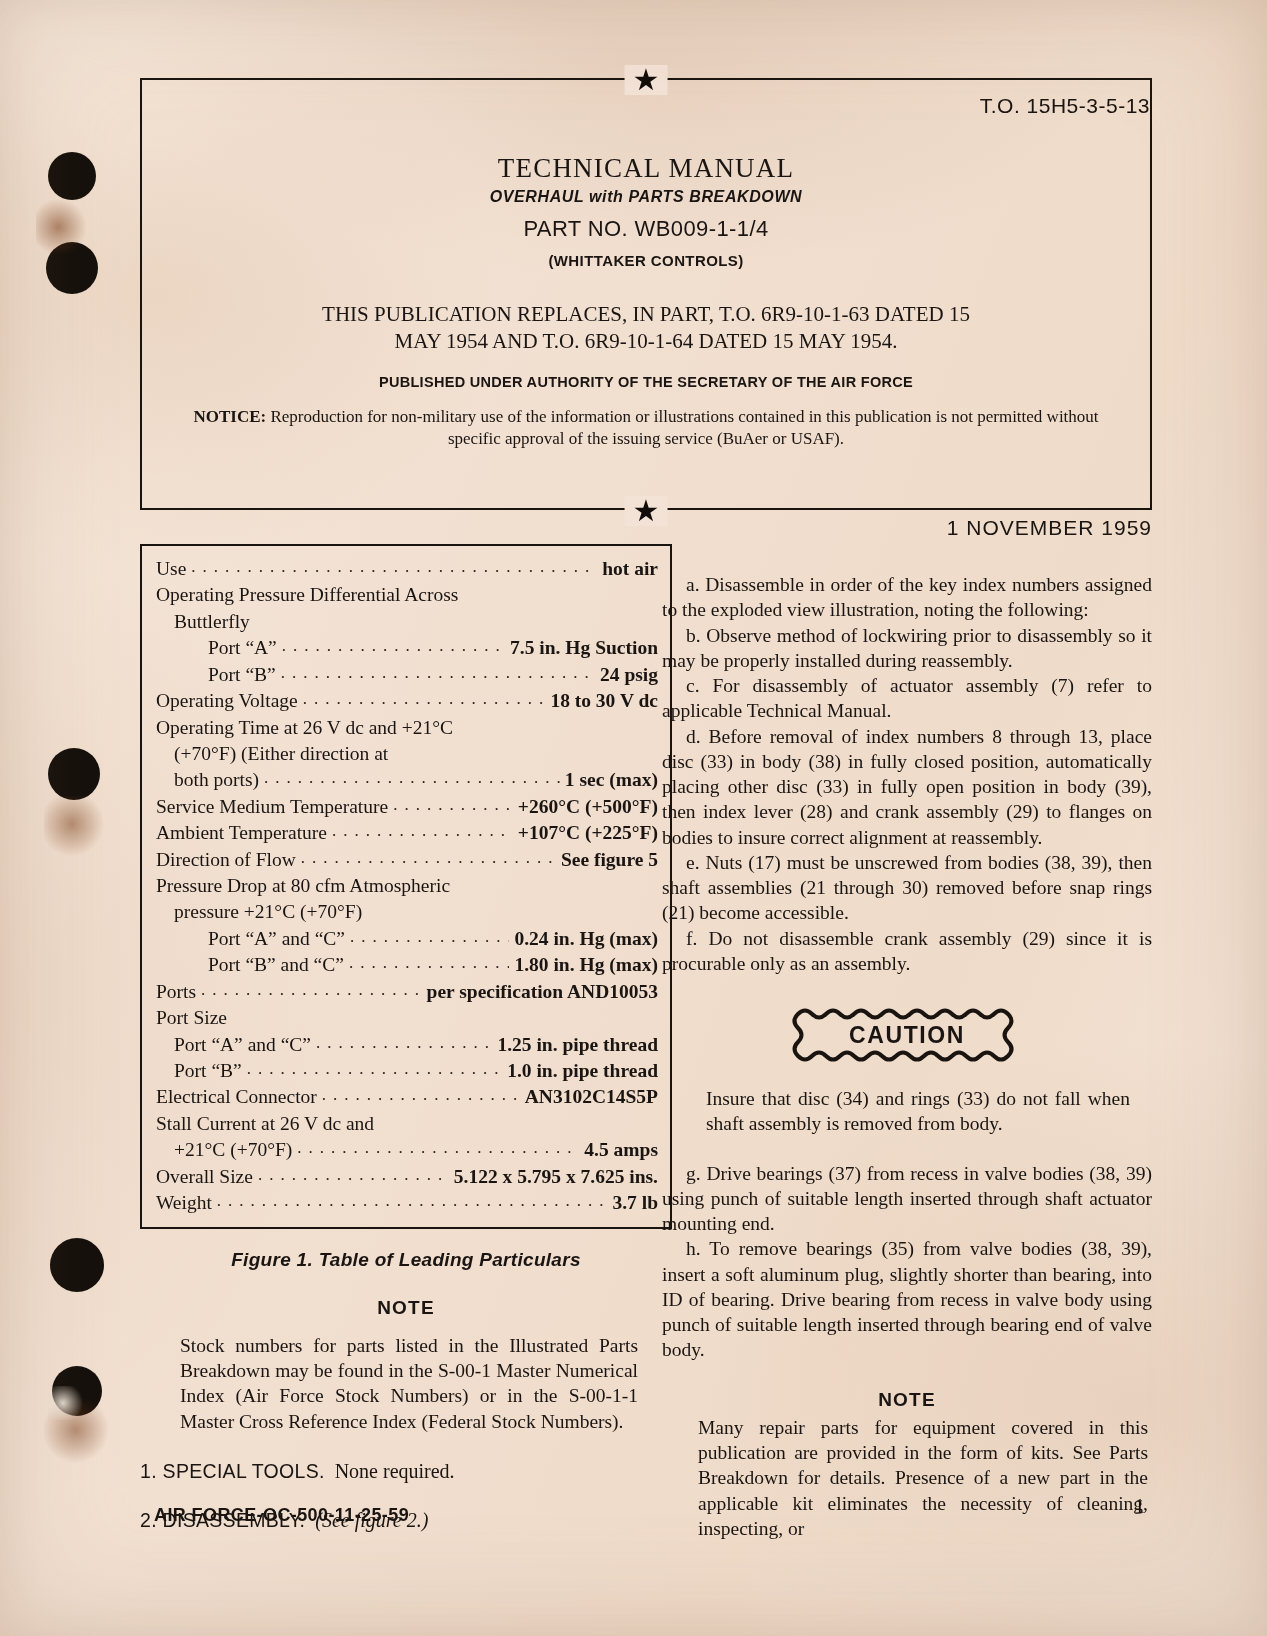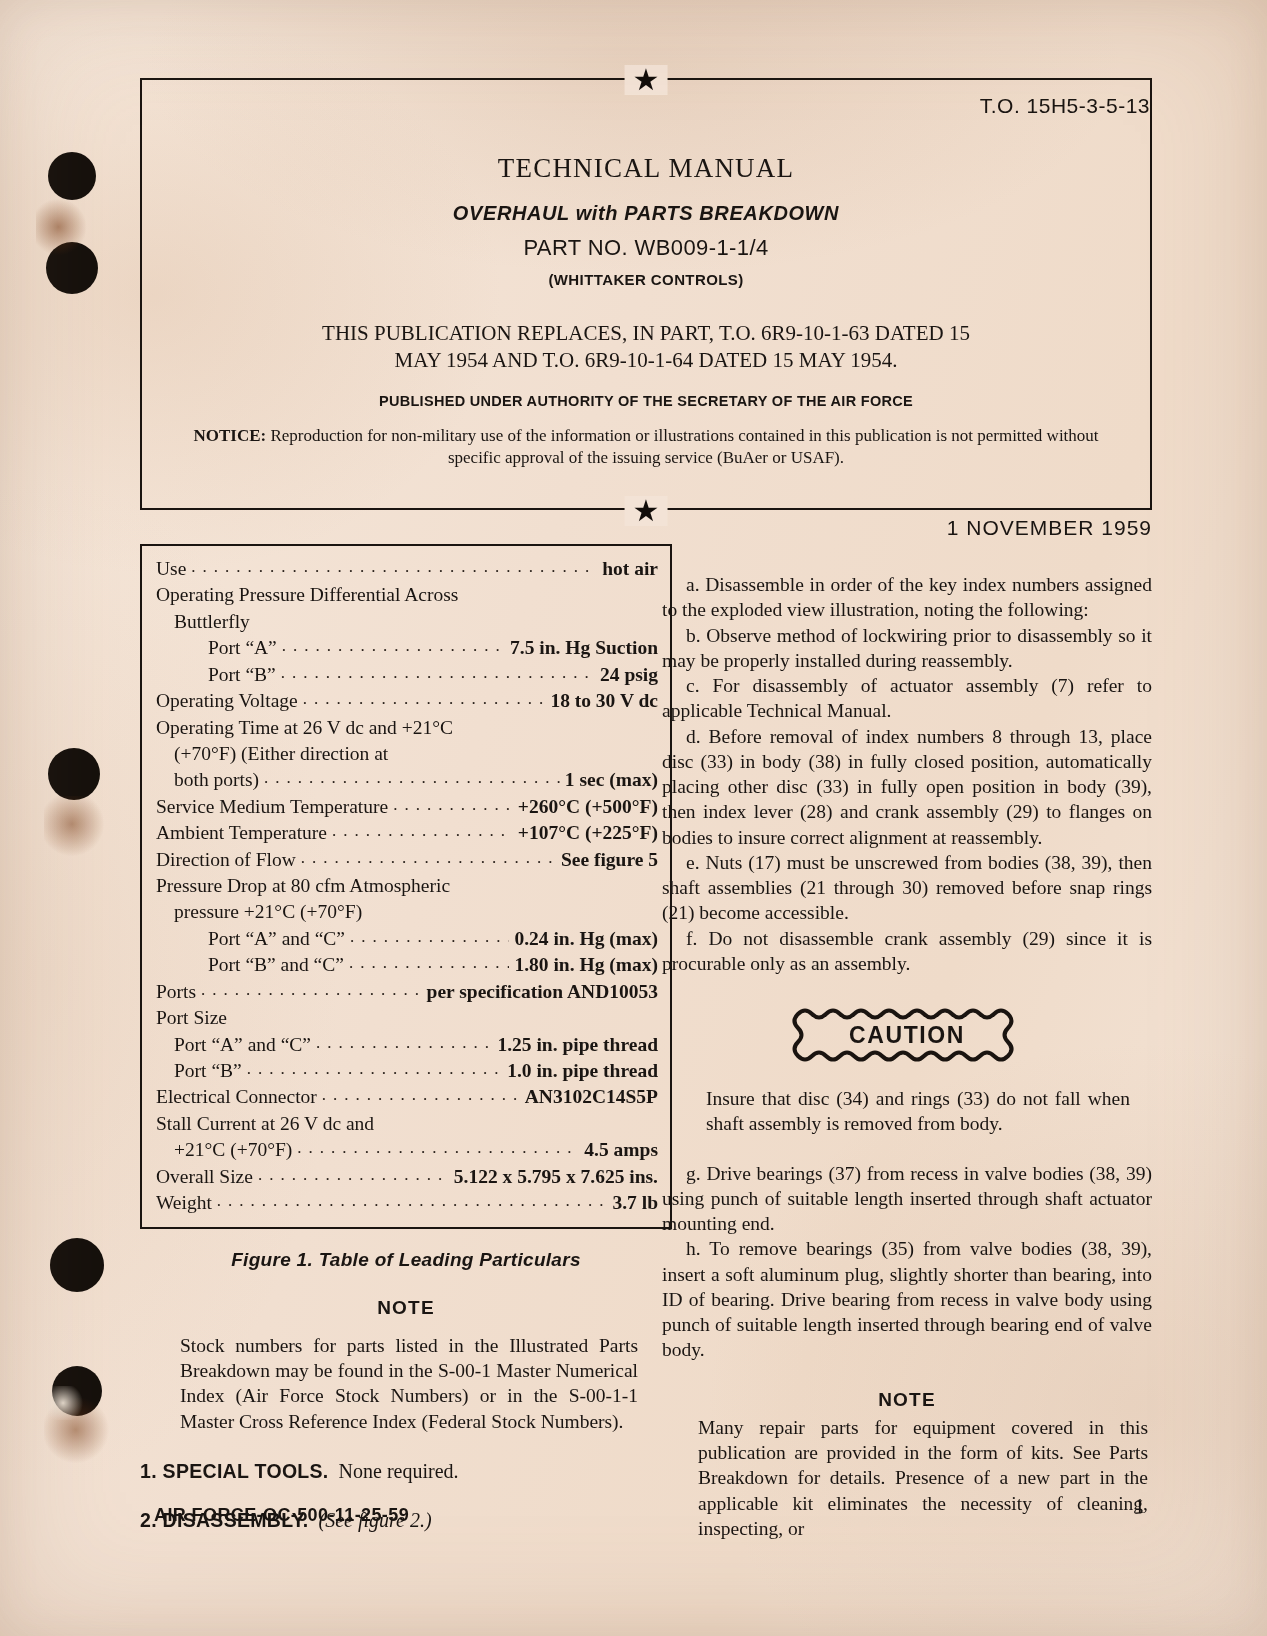--- a/index.html
+++ b/index.html
@@ -96,25 +96,25 @@
     padding: 0 8px;
   }
   .tm-line {
     font-family: "Liberation Serif", serif;
     font-size: 27px;
     letter-spacing: 1.2px;
     margin-top: 56px;
   }
   .ohwp-line {
     font-family: "Liberation Sans", sans-serif;
-    font-size: 20px;
+    font-size: 16px;
     font-style: italic;
     font-weight: bold;
     letter-spacing: 0.6px;
-    margin-top: 18px;
+    margin-top: 4px;
   }
   .big-title {
     font-family: "Liberation Sans", sans-serif;
     font-weight: bold;
     font-size: 39px;
     line-height: 1.12;
     letter-spacing: 0.4px;
     margin-top: 16px;
   }
   .part-no {
@@ -233,21 +233,21 @@
     margin-top: 14px;
     padding: 0 34px 0 40px;
   }
   .sec-item {
     font-family: "Liberation Serif", serif;
     font-size: 20px;
     margin-top: 26px;
   }
   .sec-item .sec-title {
     font-family: "Liberation Sans", sans-serif;
-    font-weight: bold;
+    font-weight: normal;
     font-size: 19.5px;
     letter-spacing: 0.3px;
   }
   .sec-item .sec-rest { font-size: 20px; }
   .sec-item .sec-ital { font-style: italic; }
 
   
   .body-p {
     font-family: "Liberation Serif", serif;
     font-size: 19.5px;

